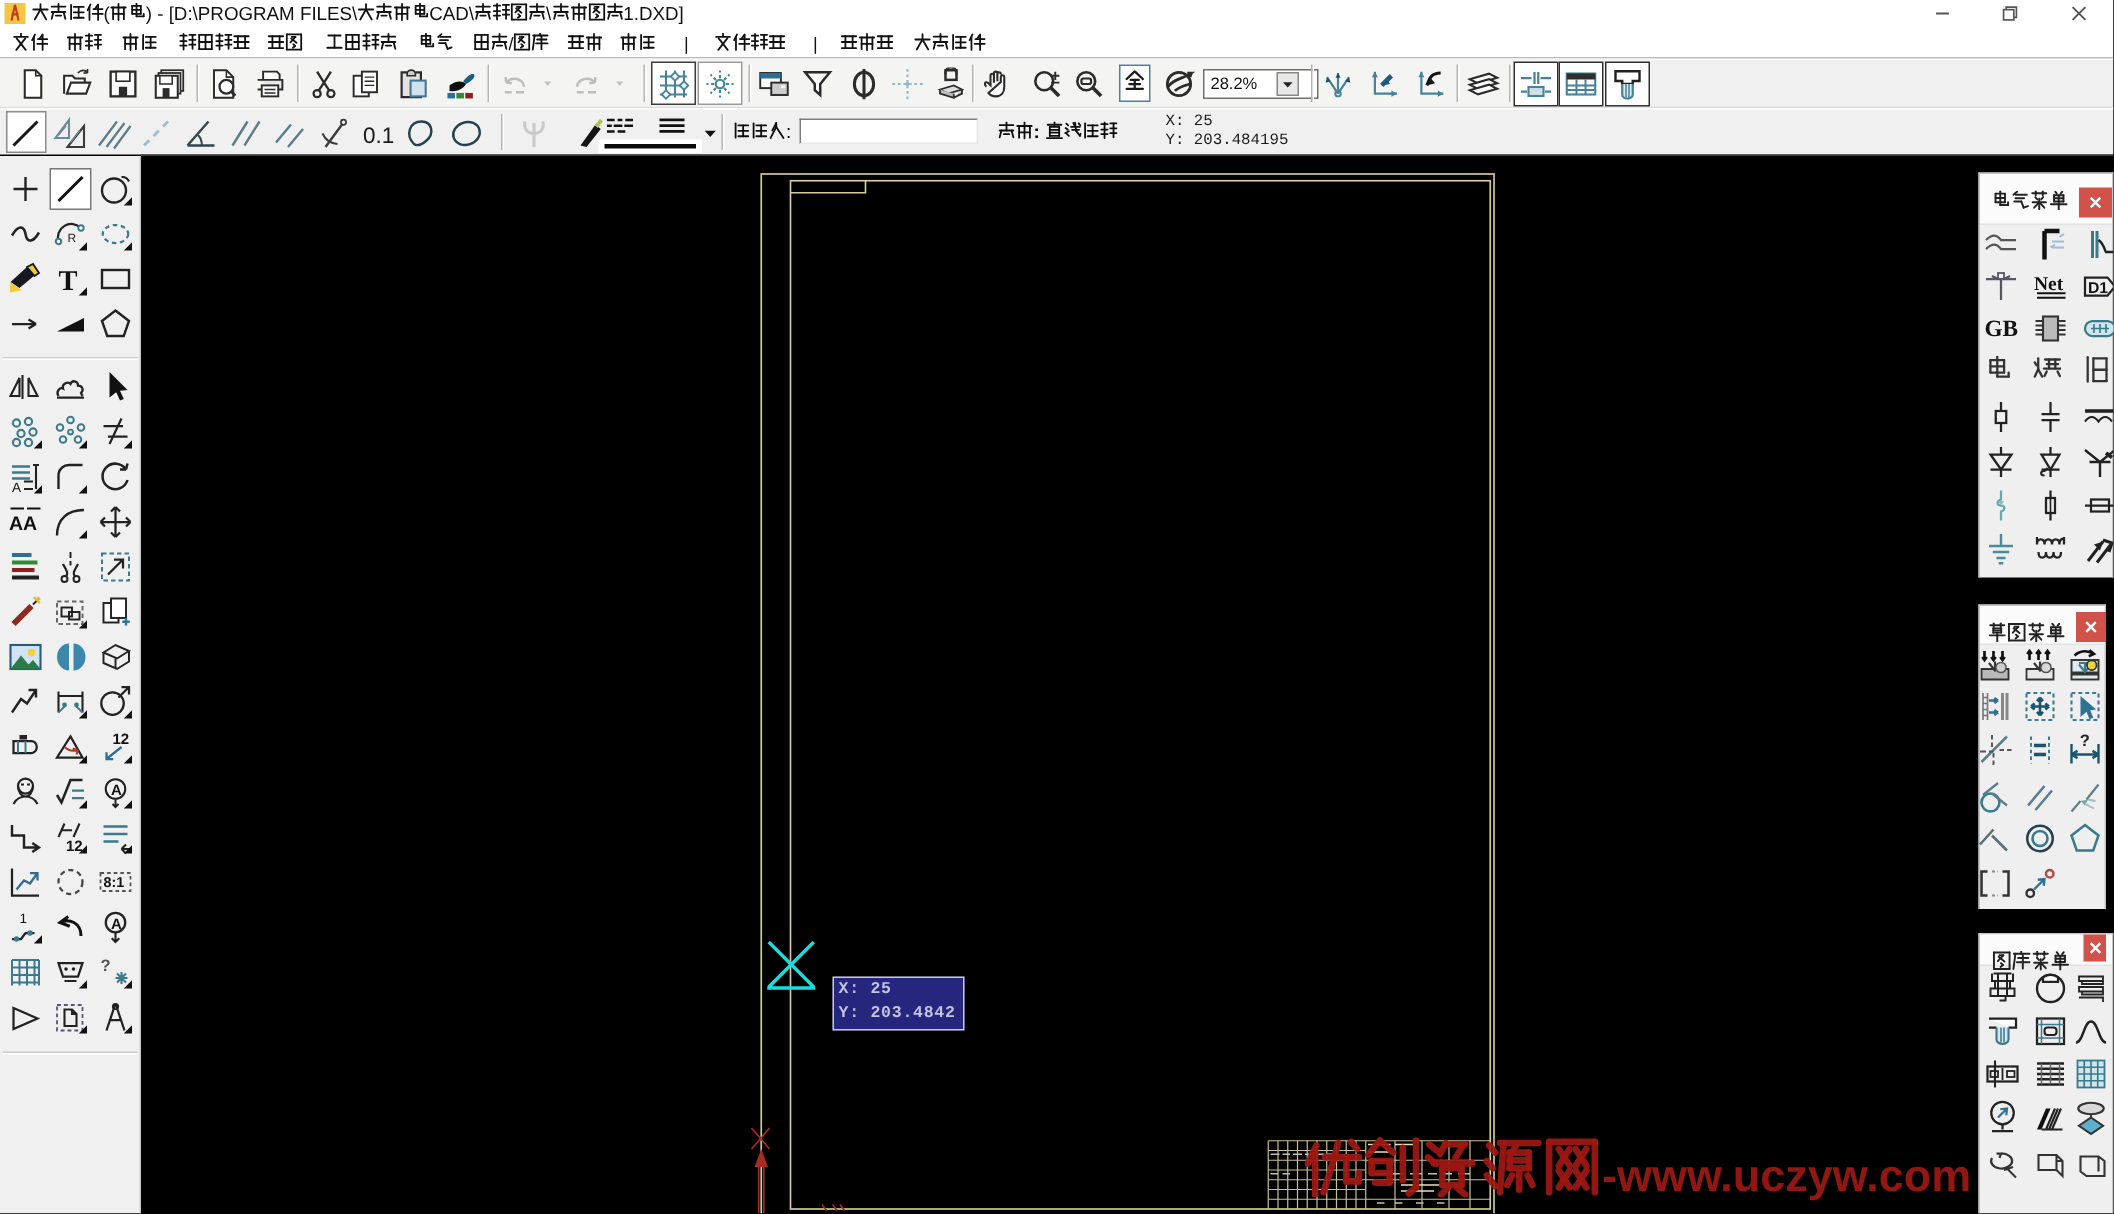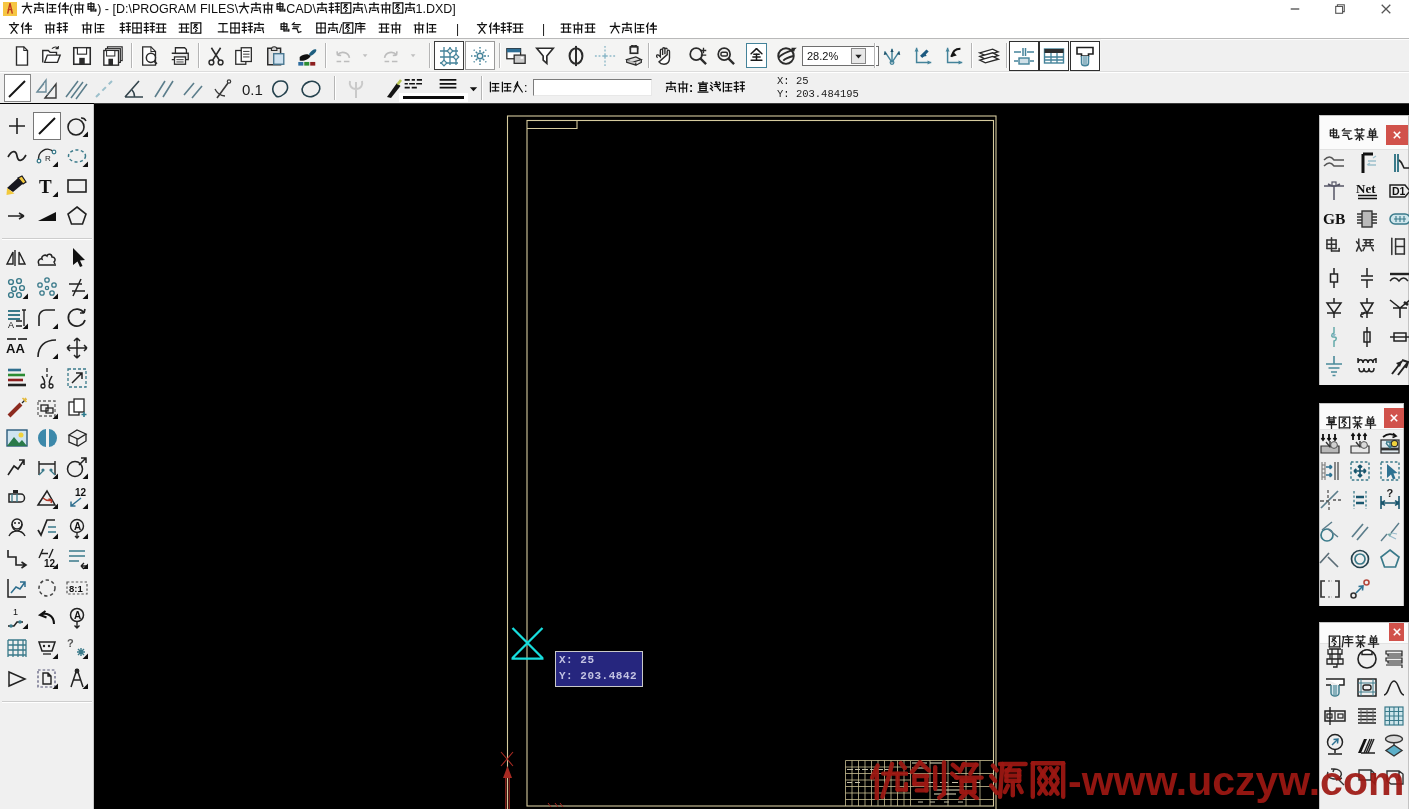--- a/index.html
+++ b/index.html
@@ -1543,12 +1543,12 @@
       <line x1="12" y1="8" x2="88" y2="8"></line>
       <line x1="88" y1="8" x2="88" y2="92"></line>
       <line x1="28" y1="20" x2="46" y2="48"></line>
       <line x1="46" y1="20" x2="28" y2="48"></line>
       <line x1="56" y1="20" x2="74" y2="48"></line>
       <line x1="74" y1="20" x2="56" y2="48"></line>
       <line x1="28" y1="56" x2="46" y2="84"></line>
       <line x1="46" y1="56" x2="28" y2="84"></line>
       <line x1="56" y1="56" x2="74" y2="84"></line>
       <line x1="74" y1="56" x2="56" y2="84"></line>
-    </svg><span style="font-size:41px;font-weight:bold;color:rgba(157,24,18,0.93);letter-spacing:0;vertical-align:8%">-www.uczyw.com</span></div>
+    </svg><span style="font-size:30px;font-weight:bold;color:rgba(157,24,18,0.93);letter-spacing:0;vertical-align:8%">-www.uczyw.com</span></div>
 </body></html>

